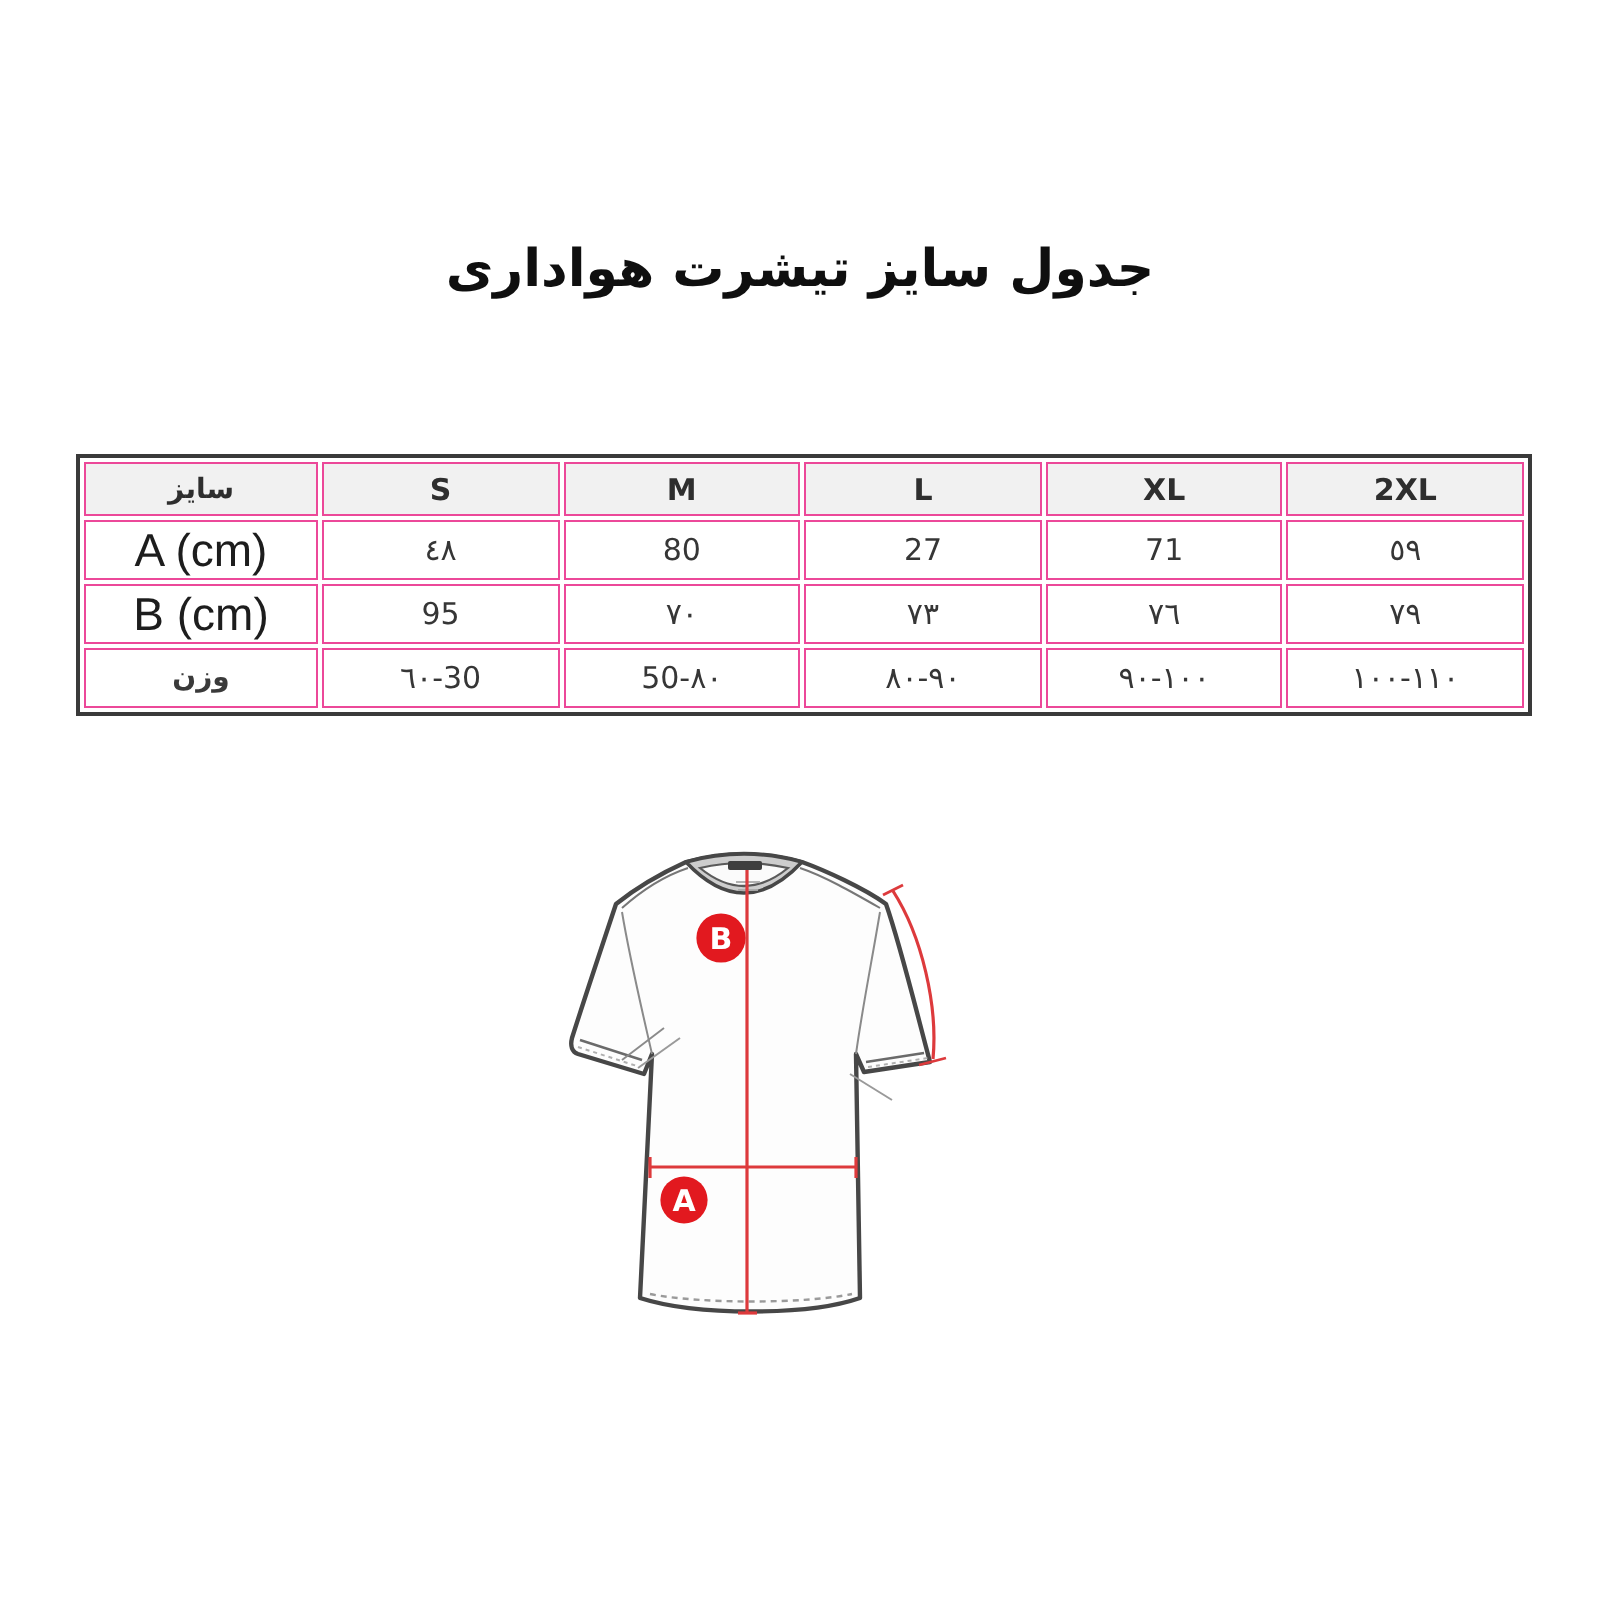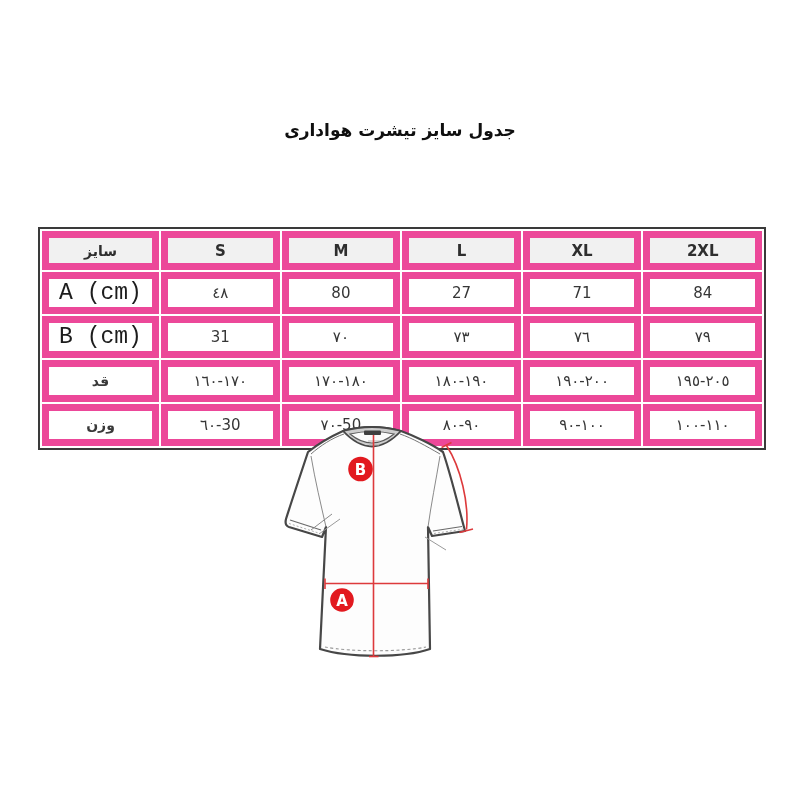--- a/index.html
+++ b/index.html
@@ -4,43 +4,43 @@
 <style>
   html,body{margin:0;padding:0;}
   body{
     width:800px;height:800px;position:relative;background:#ffffff;
     font-family:"DejaVu Sans","Liberation Sans",sans-serif;
     overflow:hidden;
   }
   .title{
     position:absolute;top:120px;left:0;width:800px;
     text-align:center;direction:rtl;
-    font-size:17px;font-weight:700;color:#0f0f0f;
+    font-size:26px;font-weight:700;color:#0f0f0f;
     font-family:"DejaVu Sans",sans-serif;
   }
   table.size-table{
     position:absolute;left:38px;top:227px;width:728px;
     border-collapse:separate;border-spacing:2px;
     border:2px solid #3a3a3a;background:#ffffff;
     table-layout:fixed;
   }
   .size-table th,.size-table td{
-    border:7px solid #ec4899;
+    border:1px solid #ec4899;
     text-align:center;vertical-align:middle;
     padding:0 3px;color:#3a3a3a;
     font-family:"DejaVu Sans",sans-serif;
   }
   .size-table th{
     background:#f1f1f1;height:25px;
     font-size:15px;font-weight:700;color:#2e2e2e;
   }
   .size-table th.fa{direction:rtl;font-size:14px;}
   .size-table td{height:28px;background:#ffffff;font-size:15px;}
   .size-table td.lat{
-    font-family:Liberation Mono, monospace;
+    font-family:Liberation Sans, sans-serif;
     font-size:23px;font-weight:400;color:#1d1d1d;direction:ltr;
   }
   .size-table td.fa{direction:rtl;font-size:14px;font-weight:700;}
   .size-table td.num{
     direction:ltr;unicode-bidi:bidi-override;
     font-size:15px;color:#363636;margin-left:34px;
   }
   .latin{font-family:"Liberation Sans",sans-serif;}
   .shirt-wrap{position:absolute;left:238px;top:412px;width:282px;height:262px;}
 </style>
@@ -66,42 +66,34 @@
     <th class="latin">L</th>
     <th class="latin">XL</th>
     <th class="latin">2XL</th>
   </tr>
   <tr>
     <td class="lat">A (cm)</td>
     <td class="num">٤٨</td>
     <td class="num">80</td>
     <td class="num">27</td>
     <td class="num">71</td>
-    <td class="num">84</td>
+    <td class="num">٥٩</td>
   </tr>
   <tr>
     <td class="lat">B (cm)</td>
-    <td class="num">31</td>
+    <td class="num">95</td>
     <td class="num">٧٠</td>
     <td class="num">٧٣</td>
     <td class="num">٧٦</td>
     <td class="num">٧٩</td>
   </tr>
   <tr>
-    <td class="fa">قد</td>
-    <td class="num">١٦٠-١٧٠</td>
-    <td class="num">١٧٠-١٨٠</td>
-    <td class="num">١٨٠-١٩٠</td>
-    <td class="num">١٩٠-٢٠٠</td>
-    <td class="num">١٩٥-٢٠٥</td>
-  </tr>
-  <tr>
     <td class="fa">وزن</td>
     <td class="num">٦٠-30</td>
-    <td class="num">٧٠-50</td>
+    <td class="num">50-٨٠</td>
     <td class="num">٨٠-٩٠</td>
     <td class="num">٩٠-١٠٠</td>
     <td class="num">١٠٠-١١٠</td>
   </tr>
 </tbody>
   </table>
 
 <div class="shirt-wrap">
 <svg width="282" height="262" viewBox="240 412 282 262" xmlns="http://www.w3.org/2000/svg">
 

